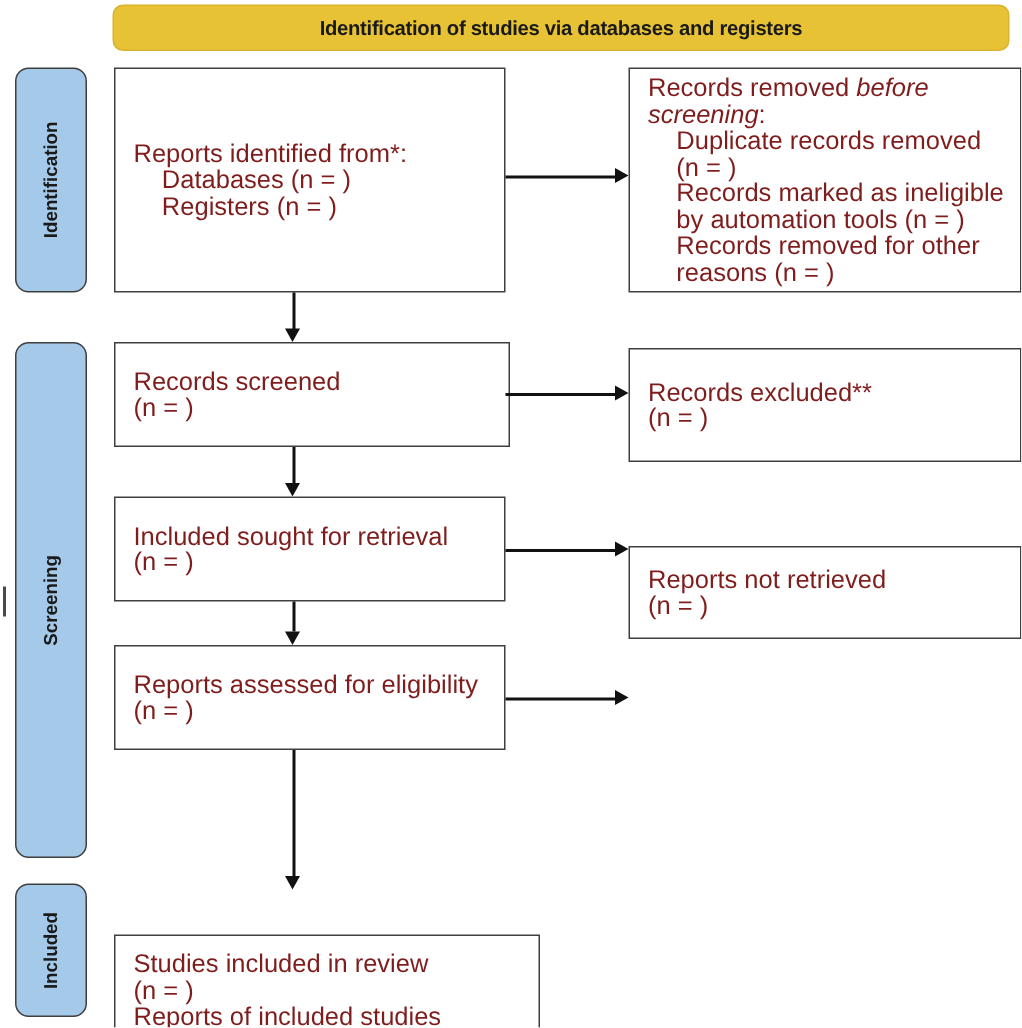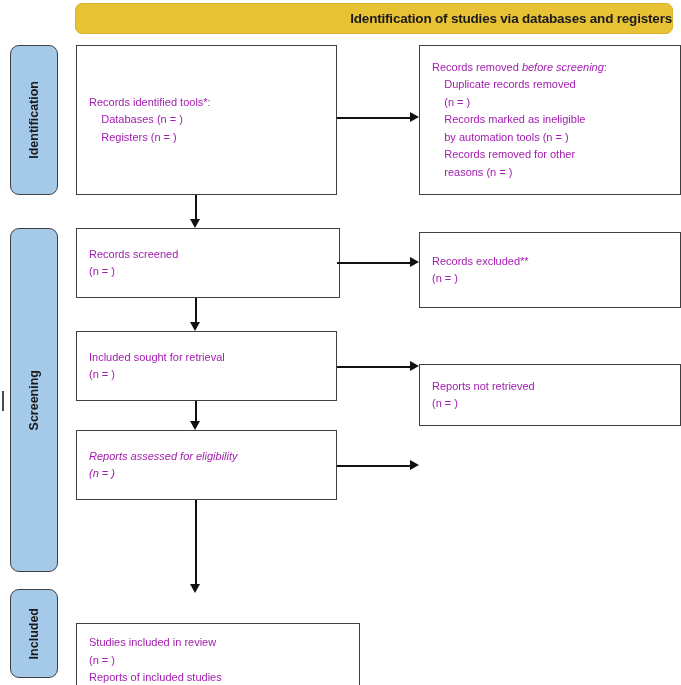--- a/index.html
+++ b/index.html
@@ -24,21 +24,21 @@
     left: 75px;
     top: 3px;
     width: 598px;
     height: 31px;
     background: #e8c235;
     border: 1px solid #d8b32b;
     border-radius: 7px;
     box-sizing: border-box;
     display: flex;
     align-items: center;
-    justify-content: flex-end;
+    justify-content: center;
   }
   .banner-text {
     font-size: 13.5px;
     font-weight: bold;
     color: #1a1a1a;
     letter-spacing: -0.2px;
     white-space: nowrap;
   }
 
   
@@ -70,33 +70,33 @@
   
   .box {
     position: absolute;
     background: #ffffff;
     border: 1.5px solid #3f3f3f;
     box-sizing: border-box;
     display: flex;
     align-items: center;
   }
   .box-text {
-    font-size: 11px;
+    font-size: 17px;
     line-height: 17.5px;
-    color: #a21caf;
+    color: #7f1d1d;
     padding: 0 0 0 12px;
     white-space: pre-wrap;
   }
   .box-text .ital { font-style: italic; }
 
   
   #box-identified    { left: 76px; top: 45px;  width: 261px; height: 150px; }
   #box-screened      { left: 76px; top: 228px; width: 264px; height: 70px;  }
   #box-sought        { left: 76px; top: 331px; width: 261px; height: 70px;  }
-  #box-assessed      { left: 76px; top: 430px; width: 261px; height: 70px; font-style: italic;  }
+  #box-assessed      { left: 76px; top: 430px; width: 261px; height: 70px;  }
   #box-included      { left: 76px; top: 593px; width: 284px; height: 92px; margin-top: 30px;  }
 
   
   #box-removed       { left: 419px; top: 45px;  width: 262px; height: 150px; }
   #box-excluded      { left: 419px; top: 232px; width: 262px; height: 76px;  }
   #box-notretrieved  { left: 419px; top: 336px; width: 262px; height: 62px; margin-top: 28px;  }
   #box-repexcluded   { left: 419px; top: 434px; width: 262px; height: 137px; }
 
   
   .vline {
@@ -169,21 +169,21 @@
     <span class="stage-label">Identification</span>
   </div>
   <div class="stage" id="stage-screening">
     <span class="stage-label">Screening</span>
   </div>
   <div class="stage" id="stage-included">
     <span class="stage-label">Included</span>
   </div>
 
   <div class="box" id="box-identified">
-    <span class="box-text">Records identified tools*:
+    <span class="box-text">Reports identified from*:
     Databases (n = )
     Registers (n = )</span>
   </div>
 
   <div class="box" id="box-screened">
     <span class="box-text">Records screened
 (n = )</span>
   </div>
 
   <div class="box" id="box-sought">

